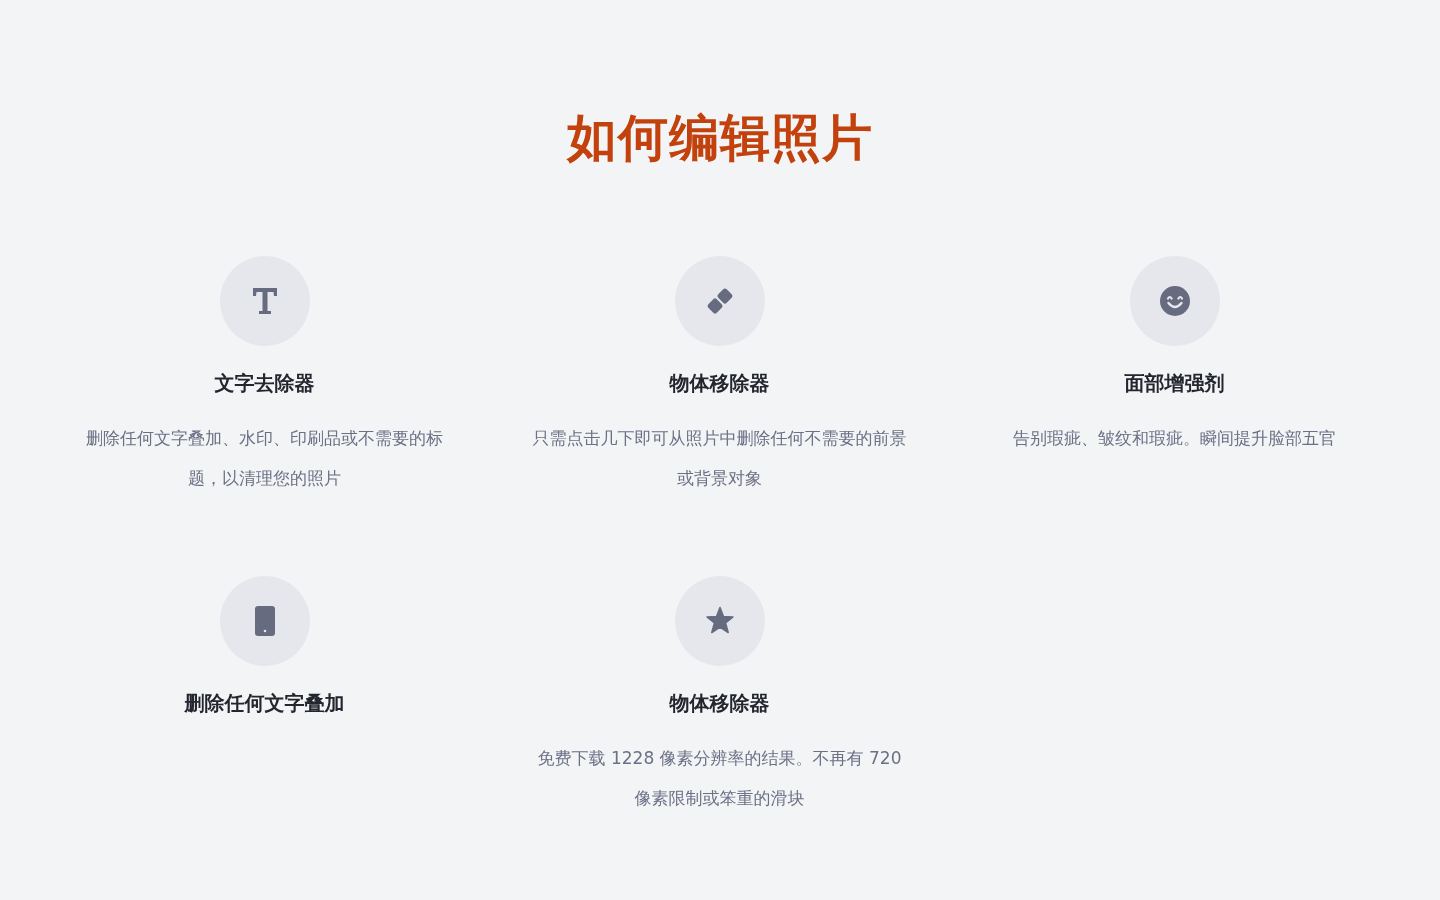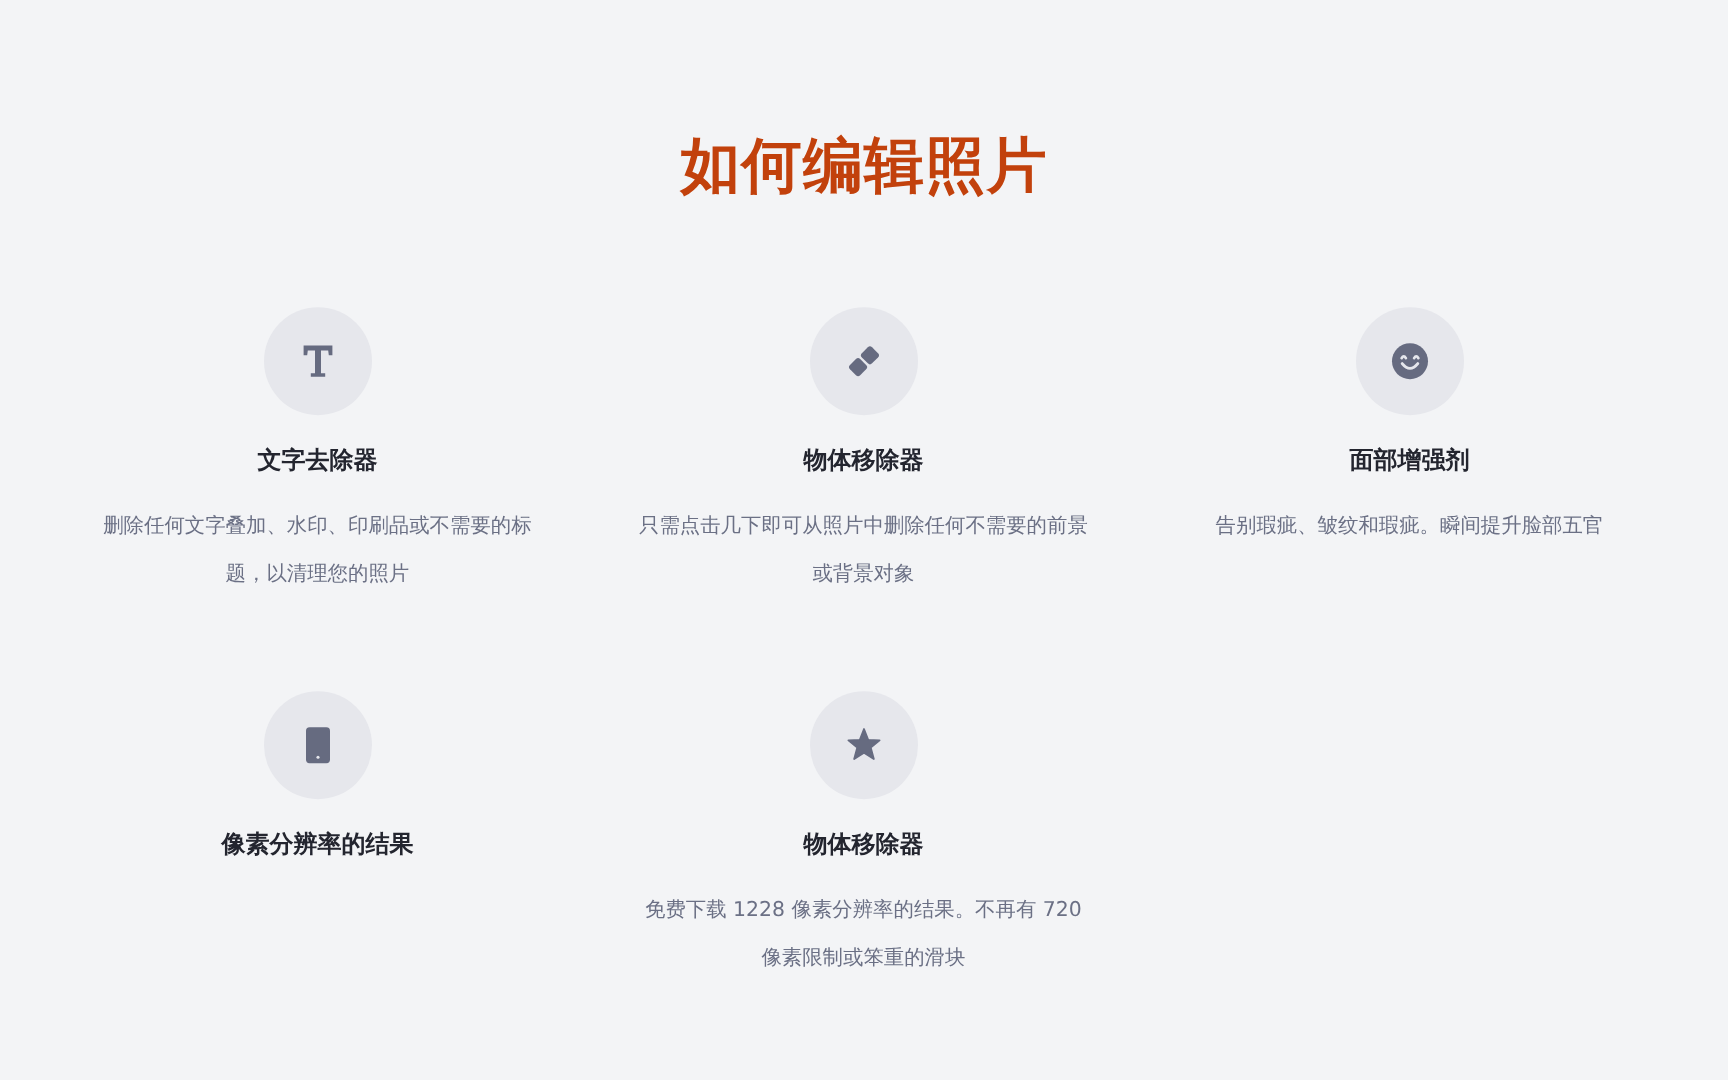--- a/index.html
+++ b/index.html
@@ -80,21 +80,21 @@
     <div class="feature-desc">告别瑕疵、皱纹和瑕疵。瞬间提升脸部五官</div>
   </div>
 
   <div class="feature">
     <div class="icon-circle">
       <svg viewBox="0 0 34 34">
         <rect x="7" y="2" width="20" height="30" rx="3" fill="#666b80"></rect>
         <circle cx="17" cy="27" r="1.3" fill="#e6e7ec"></circle>
       </svg>
     </div>
-    <div class="feature-title">像素分辨率的结果</div>
+    <div class="feature-title">删除任何文字叠加</div>
   </div>
 
   <div class="feature">
     <div class="icon-circle">
       <svg viewBox="0 0 34 34">
         <path fill="#666b80" stroke="#666b80" stroke-width="1.5" stroke-linejoin="round" d="M17 3.5 L20.5 12.5 L30 13 L22.6 19 L25.2 28.5 L17 23.2 L8.8 28.5 L11.4 19 L4 13 L13.5 12.5 Z"></path>
       </svg>
     </div>
     <div class="feature-title">物体移除器</div>
     <div class="feature-desc">免费下载 1228 像素分辨率的结果。不再有 720 像素限制或笨重的滑块</div>

